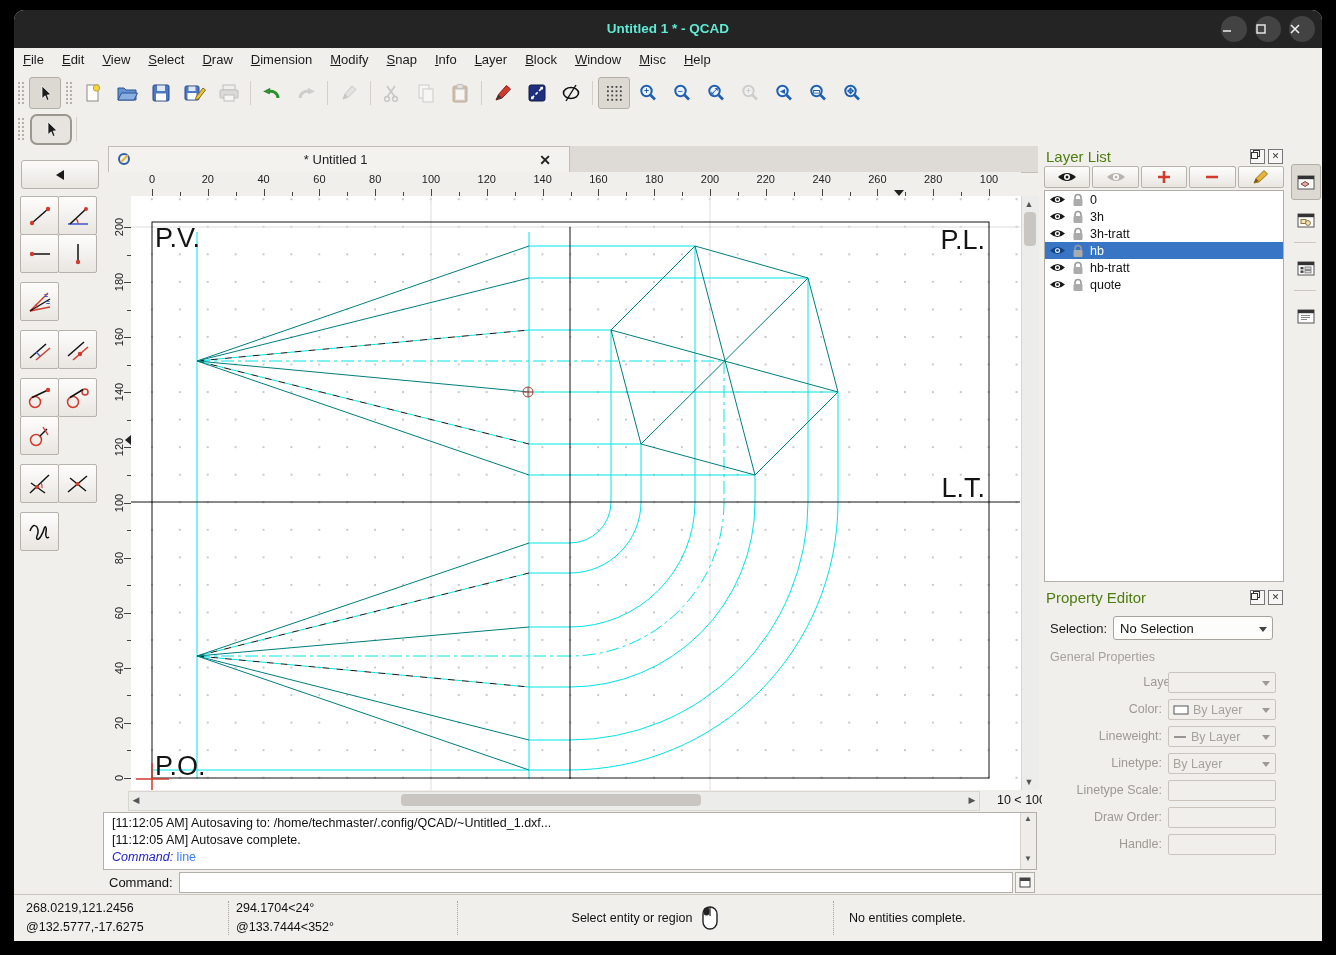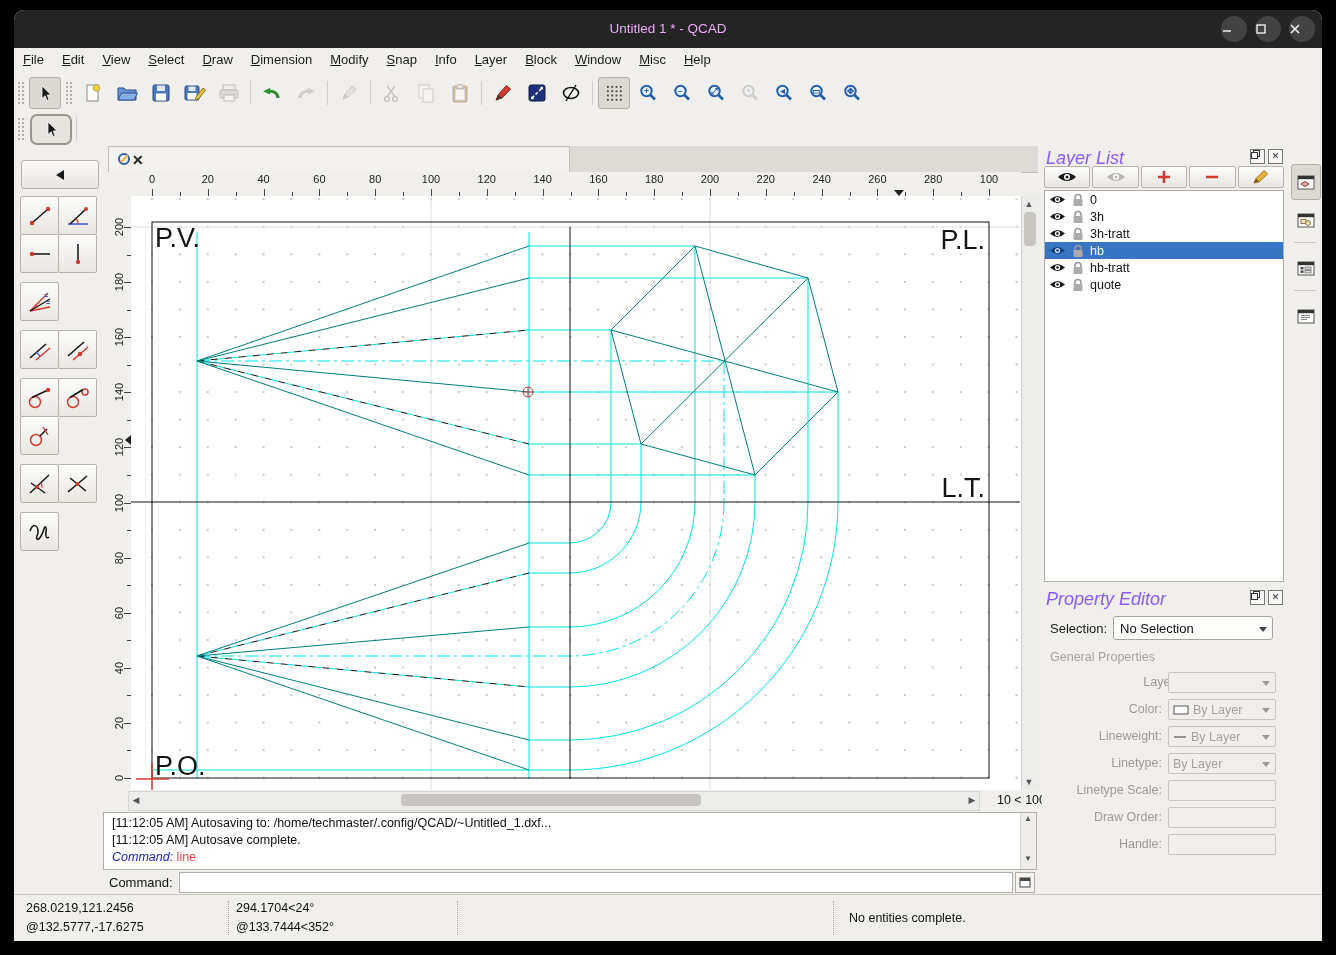--- a/index.html
+++ b/index.html
@@ -1,20 +1,20 @@
 <!DOCTYPE html>
 <html><head>
 <meta charset="utf-8">
 <style>
   html,body{margin:0;padding:0;background:#000;}
   #stage{position:relative;width:1336px;height:955px;background:#000;font-family:"Liberation Sans",sans-serif;overflow:hidden;}
   #win{position:absolute;left:14px;top:10px;width:1308px;height:931px;background:#f1efec;border-radius:10px 10px 0 0;overflow:hidden;}
   
   .titlebar{position:absolute;left:0;top:0;width:100%;height:38px;background:#242424;}
-  .titlebar .title{position:absolute;left:0;right:0;top:0;height:38px;line-height:38px;text-align:center;color:#f0abfc;font-weight:normal;font-size:13.5px;}
+  .titlebar .title{position:absolute;left:0;right:0;top:0;height:38px;line-height:38px;text-align:center;color:#5eead4;font-weight:bold;font-size:13.5px;}
   .wbtn{position:absolute;top:6px;width:26px;height:26px;border-radius:50%;background:#434343;color:#e8e8e8;text-align:center;line-height:26px;font-size:13px;}
   .wbtn svg{margin-top:7px;}
   
   .menubar{position:absolute;left:0;top:38px;width:100%;height:26px;background:#f1efec;font-size:13px;color:#1b1b1b;}
   .menu-item{display:inline-block;padding:4px 9px 0 9px;height:22px;}
   .menu-item u{text-decoration:underline;}
   
   .toolbar1{position:absolute;left:0;top:64px;width:100%;height:38px;background:#f1efec;display:flex;align-items:center;}
   .handle{width:8px;height:24px;margin:0 3px;background-image:radial-gradient(circle,#b5b1aa 1px,transparent 1.2px);background-size:4px 4px;}
   .tsep{width:1px;height:24px;background:#d4d0c9;margin:0 4px;}
@@ -52,21 +52,21 @@
   .zoomlabel{position:absolute;left:966px;top:783px;width:66px;font-size:12.5px;color:#111;text-align:right;}
   
   .history{position:absolute;left:89px;top:802px;width:934px;height:58px;background:#fff;border:1px solid #b2afa8;font-size:12.5px;line-height:17px;padding:2px 18px 0 8px;box-sizing:border-box;}
   .hscrollbar{position:absolute;right:0;top:0;width:15px;height:100%;border-left:1px solid #d5d2cc;background:#efedea;}
   .cmdrow{position:absolute;left:89px;top:861px;width:934px;height:23px;background:#f1efec;display:flex;align-items:center;}
   .cmdlabel{font-size:13px;color:#111;padding:0 6px 0 6px;}
   .cmdinput{flex:1;height:19px;border:1px solid #b2afa8;background:#fff;font-size:13px;padding:0 4px;font-family:"Liberation Sans",sans-serif;}
   .cmdbtn{width:18px;height:19px;border:1px solid #b2afa8;background:#f5f3f0;margin:0 2px;display:flex;align-items:center;justify-content:center;}
   
   .panel{position:absolute;left:1028px;width:244px;background:#f1efec;}
-  .phead{position:absolute;left:4px;top:2px;font-size:18px;color:#8b5cf6;font-style:italic;}
+  .phead{position:absolute;left:4px;top:2px;font-size:15px;color:#4d7c0f;}
   .pbtns{position:absolute;right:3px;top:3px;display:flex;gap:3px;}
   .pbtn{width:13px;height:13px;border:1px solid #777;background:#f7f6f4;font-size:9px;line-height:12px;text-align:center;color:#333;}
   .ltoolbar{position:absolute;left:2px;top:20px;width:240px;height:22px;display:flex;gap:2px;}
   .lbtn{flex:1;border:1px solid #b7b3ac;border-radius:2px;background:linear-gradient(#fdfdfc,#e9e6e1);display:flex;align-items:center;justify-content:center;font-weight:bold;}
   .layerlist{position:absolute;left:2px;top:44px;width:240px;bottom:2px;background:#fff;border:1px solid #b2afa8;box-sizing:border-box;}
   .lrow{height:17px;display:flex;align-items:center;font-size:12.5px;color:#111;padding-left:4px;gap:6px;}
   .lrow.sel{background:#3875c5;color:#fff;}
   .proplabel{position:absolute;font-size:12.5px;color:#9d9a94;text-align:right;}
   .propfield{position:absolute;height:21px;border:1px solid #c9c5be;border-radius:2px;background:#f1efec;font-size:12.5px;color:#a5a29c;display:flex;align-items:center;padding:0 4px;box-sizing:border-box;}
   .combo-arrow{position:absolute;right:5px;top:8px;width:0;height:0;border-left:4px solid transparent;border-right:4px solid transparent;border-top:5px solid #9d9a94;}
@@ -477,20 +477,21 @@
     </div>
 
     <div class="tabbar">
       <div class="tab">
         <span style="margin-left:8px">
             <svg width="15" height="15">
               <circle cx="7" cy="7" r="5" fill="none" stroke="#2f5fa8" stroke-width="2"></circle>
               <line x1="4" y1="10" x2="11" y2="3" stroke="#e8b33a" stroke-width="2"></line>
             </svg>
           </span>
+        <span class="ttl">* Untitled 1</span>
         <span style="margin-right:18px;font-size:14px;font-weight:bold;color:#222">✕</span>
       </div>
     </div>
 
     <div class="corner"></div>
     <div class="hruler">
         <div class="htick" style="left: 21px; height: 7px;"></div>
         <div class="hlabel" style="left: 21px;">0</div>
         <div class="htick" style="left: 48.9px; height: 4px;"></div>
         <div class="htick" style="left: 76.8px; height: 7px;"></div>
@@ -680,21 +681,21 @@
     </div>
     <div class="zoomlabel">10 &lt; 100</div>
 
     <div class="history">
       <div class="hscrollbar">
         <div class="sarrow" style="top:0;left:0;width:14px;font-size:8px;line-height:12px">▲</div>
         <div class="sarrow" style="bottom:0;left:0;width:14px;font-size:8px;line-height:12px">▼</div>
       </div>
     <div style="color: rgb(17, 17, 17);">[11:12:05 AM] Autosaving to: /home/techmaster/.config/QCAD/~Untitled_1.dxf...</div>
         <div style="color: rgb(17, 17, 17);">[11:12:05 AM] Autosave complete.</div>
-        <div><span style="color: rgb(34, 34, 204); font-style: italic;">Command: </span><span style="color: #ef4444;">line</span></div>
+        <div><span style="color: rgb(34, 34, 204); font-style: italic;">Command: </span><span style="color: #3b82f6;">line</span></div>
       </div>
 
     <div class="cmdrow">
       <span class="cmdlabel">Command:</span>
       <input class="cmdinput" value="" style="">
       <span class="cmdbtn">
           <svg width="12" height="11">
             <rect x="1" y="1" width="10" height="9" fill="#fff" stroke="#444"></rect>
             <rect x="1" y="1" width="10" height="3" fill="#444"></rect>
           </svg>
@@ -968,20 +969,30 @@
       <div class="sfield" style="left:12px;width:200px">
         <div class="sline">268.0219,121.2456</div>
         <div class="sline">@132.5777,-17.6275</div>
       </div>
       <div class="ssep" style="left:214px"></div>
       <div class="sfield" style="left:222px;width:215px">
         <div class="sline">294.1704&lt;24°</div>
         <div class="sline">@133.7444&lt;352°</div>
       </div>
       <div class="ssep" style="left:443px"></div>
+      <div class="sfield" style="left:443px;width:376px;display:flex;justify-content:center">
+        <div class="hintwrap">
+          <span>Select entity or region</span>
+          <svg width="16" height="24">
+            <rect x="1" y="1" width="14" height="22" rx="7" fill="#fff" stroke="#222" stroke-width="1.4"></rect>
+            <line x1="8" y1="1" x2="8" y2="10" stroke="#222" stroke-width="1.2"></line>
+            <rect x="1.5" y="1.5" width="6" height="8" rx="3" fill="#222"></rect>
+          </svg>
+        </div>
+      </div>
       <div class="ssep" style="left:819px"></div>
       <div class="sfield" style="left:835px;width:300px;display:flex;align-items:center">
         <span>No entities complete.</span>
       </div>
     </div>
 
   </div>
 </div>
 
 </body></html>

